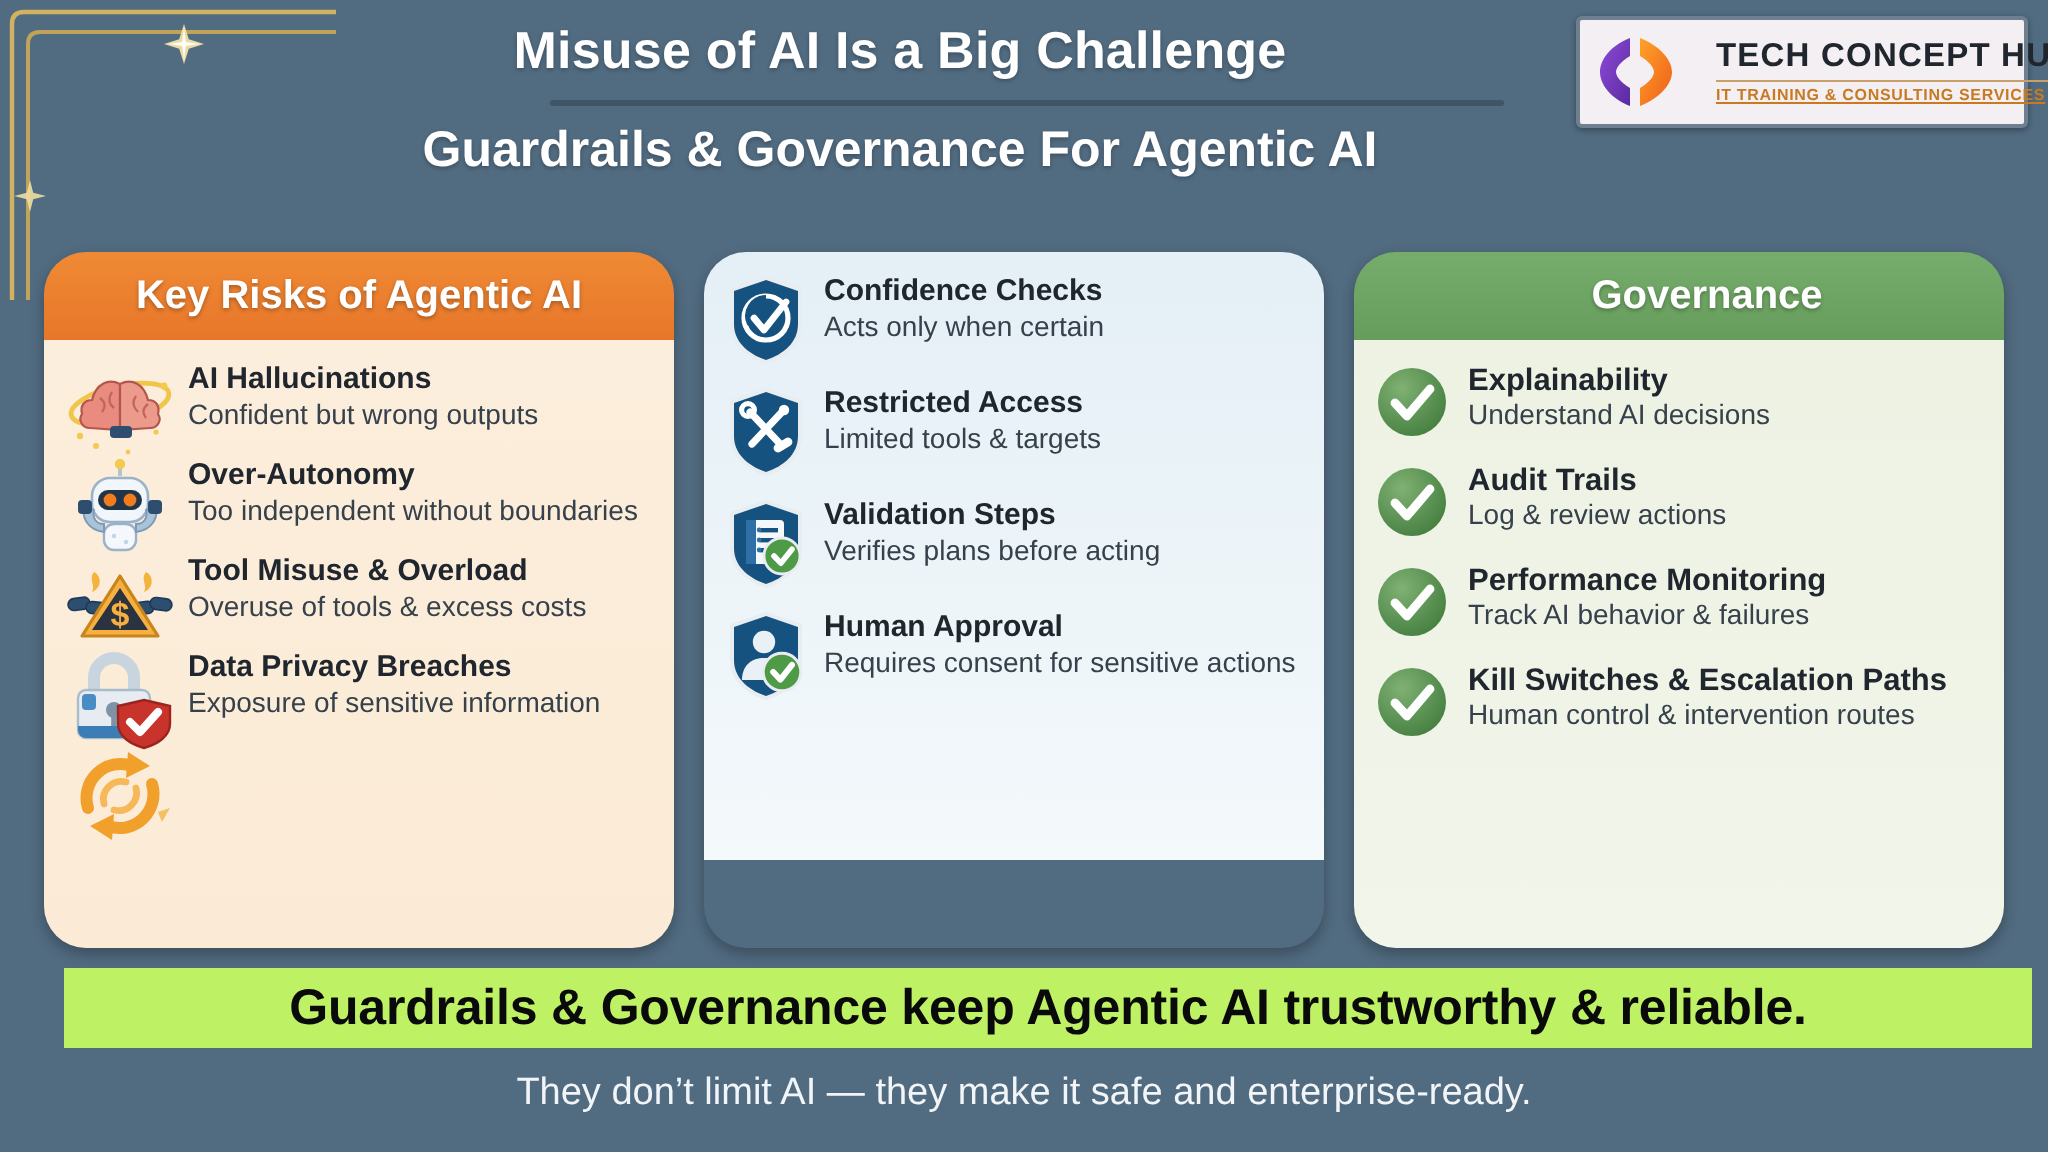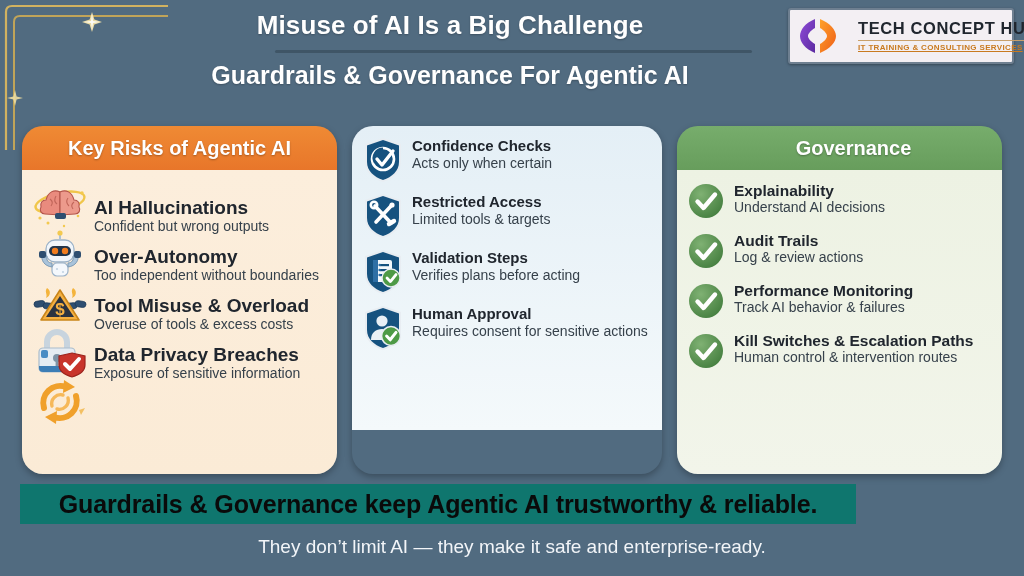--- a/index.html
+++ b/index.html
@@ -77,37 +77,37 @@
   .row-icon { flex:0 0 auto; margin-right:6px; }
   .row-text { flex:1 1 auto; min-width:0; }
   .row-title {
     font-weight:bold; color:#20262E; line-height:1.12;
   }
   .row-desc { color:#36414B; line-height:1.2; }
 
   
   #card-risks .row { margin-bottom:-4px; }
   #card-risks .row-icon { width:56px; height:56px; margin-top:-4px; }
-  #card-risks .row-title { font-size:19px;margin-top:15px; }
+  #card-risks .row-title { font-size:15px; }
   #card-risks .row-desc { font-size:14px; }
 
   #card-guardrails .row { margin-bottom:10px; }
   #card-guardrails .row-icon { width:42px; height:48px; margin-top:-2px; margin-right:8px; }
   #card-guardrails .row-title { font-size:15px; }
   #card-guardrails .row-desc { font-size:14px; }
 
   #card-governance .row { margin-bottom:12px; }
   #card-governance .row-icon { width:38px; height:38px; margin-top:0px; margin-right:9px; }
   #card-governance .row-title { font-size:15.5px; }
   #card-governance .row-desc { font-size:14px; }
 
   
   #banner {
-    position:absolute; left:20px; top:484px; width:836px; height:40px;
-    background:#0f766e; display:flex; align-items:center; justify-content:center;
+    position:absolute; left:32px; top:484px; width:984px; height:40px;
+    background:#bef264; display:flex; align-items:center; justify-content:center;
   }
   #banner-text {
     font-size:25px; font-weight:bold; color:#0A0A0A; white-space:nowrap;
     letter-spacing:-.1px;
   }
   #footnote {
     position:absolute; left:0; top:536px; width:1024px; text-align:center;
     color:#F2F5F8; font-size:19px;
   }
 </style>

